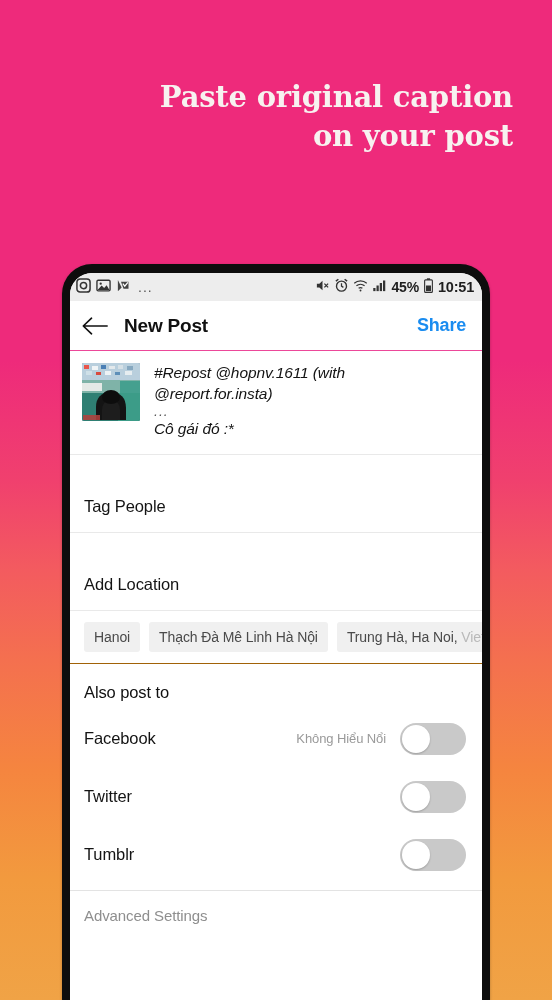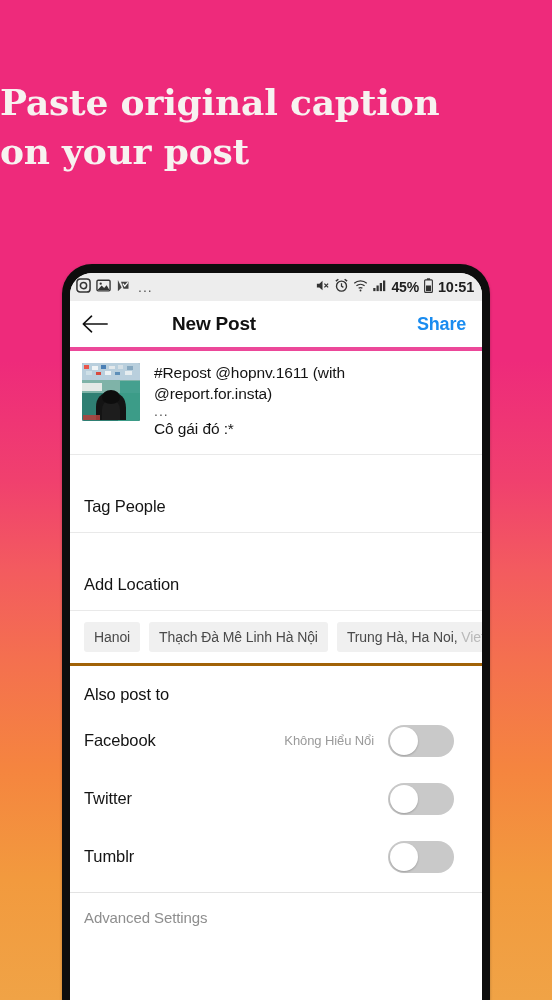--- a/index.html
+++ b/index.html
@@ -15,24 +15,24 @@
       #f5853f 77%,
       #f29a3e 88%,
       #f0a346 100%);
     position:relative;
   }
 
   
   .headline {
     position:absolute;
     top:78px; left:0; width:513px;
-    text-align:left;
+    text-align:right;
     font-family:"DejaVu Serif", serif;
     font-weight:bold;
-    font-size:36px;
+    font-size:29px;
     line-height:1.36;
     color:#f7f2f0;
     letter-spacing:-0.2px;
   }
   .headline-line { display:block; }
 
   
   .phone {
     position:absolute;
     left:62px; top:264px;
@@ -65,22 +65,21 @@
   .sb-pct { font-size:14px; color:#1e1e1e; letter-spacing:-0.2px;}
   .sb-time { font-size:14.5px; color:#1e1e1e; letter-spacing:-0.2px; }
   .ico { display:inline-block; vertical-align:middle; }
 
   
   .appbar {
     flex:0 0 50px;
     display:flex; align-items:center;
     padding:0 16px 0 12px;
     background:#fff;
-    border-bottom:4px solid #ec4899;
-    gap:48px;
+    border-bottom:1px solid #ec4899;
   }
   .back-arrow { width:26px; height:22px; flex:0 0 auto; }
   .appbar-title {
     font-size:19px; font-weight:bold; color:#111;
     margin-left:16px; letter-spacing:-0.2px;
   }
   .share-btn {
     margin-left:auto;
     font-size:18px; font-weight:bold;
     color:#1a8cf0; letter-spacing:-0.2px;
@@ -94,55 +93,56 @@
   .thumb {
     width:58px; height:58px; flex:0 0 58px;
     border-radius:2px; overflow:hidden; position:relative;
     background:#2c3a46;
   }
   .thumb svg { display:block; }
   .caption-text {
     margin-left:14px;
     font-size:15.5px; line-height:1.33; color:#141414;
     letter-spacing:-0.1px;
+    font-style:italic;
   }
   .caption-dots { color:#555; letter-spacing:1px; font-size:14px; line-height:1.05; }
 
   
   .row {
     flex:0 0 auto;
     padding:16px 16px 16px 14px;
     font-size:16.5px; color:#141414;
     border-bottom:1px solid #e9e9e9;
     letter-spacing:-0.1px;
     margin-top:26px;
   }
   .chips-row {
     display:flex; gap:9px; padding:11px 0 11px 14px;
-    border-bottom:3px solid #a16207;
+    border-bottom:1px solid #a16207;
     overflow:hidden; white-space:nowrap;
   }
   .chip {
     background:#f0f0f0;
     border-radius:3px;
     padding:7px 10px;
     font-size:14px; color:#4a4a4a;
     flex:0 0 auto;
     letter-spacing:-0.1px;
   }
   .chip .faded { color:#b9b9b9; }
 
   .section-head {
     padding:19px 14px 8px 14px;
     font-size:16.5px; font-weight:normal; color:#111;
     letter-spacing:-0.1px;
   }
   .toggle-row {
     display:flex; align-items:center;
-    padding:13px 28px 13px 14px;
+    padding:13px 16px 13px 14px;
     font-size:16.5px; color:#141414;
     letter-spacing:-0.1px;
   }
   .toggle-sub {
     margin-left:auto; margin-right:14px;
     font-size:13px; color:#9a9a9a;
     letter-spacing:-0.1px;
   }
   .toggle-row .toggle-sub + .switch { margin-left:0; }
   .switch {

